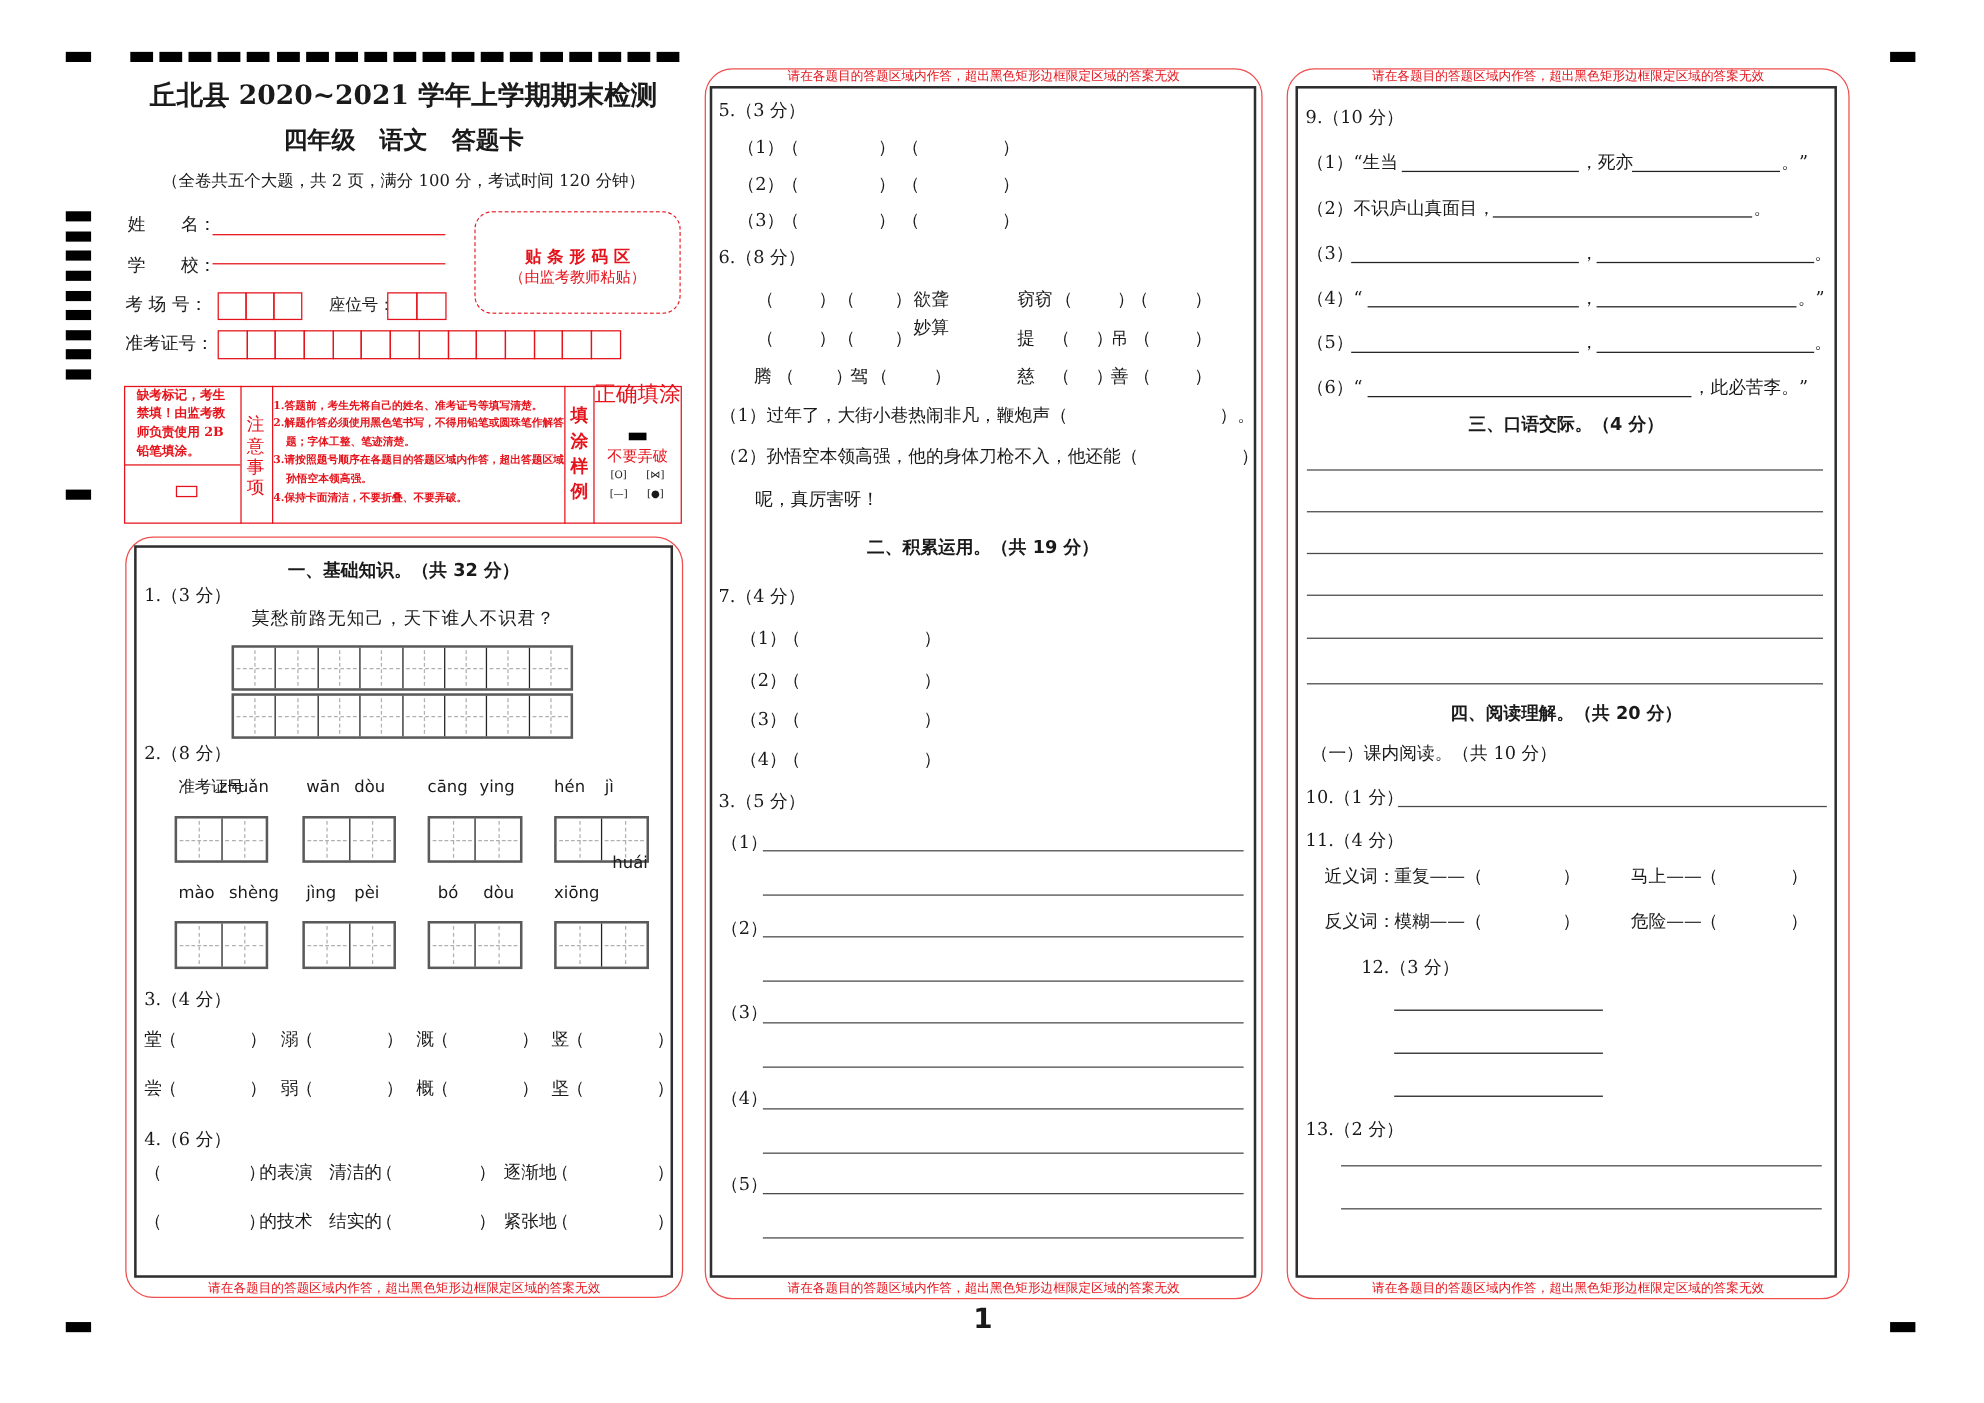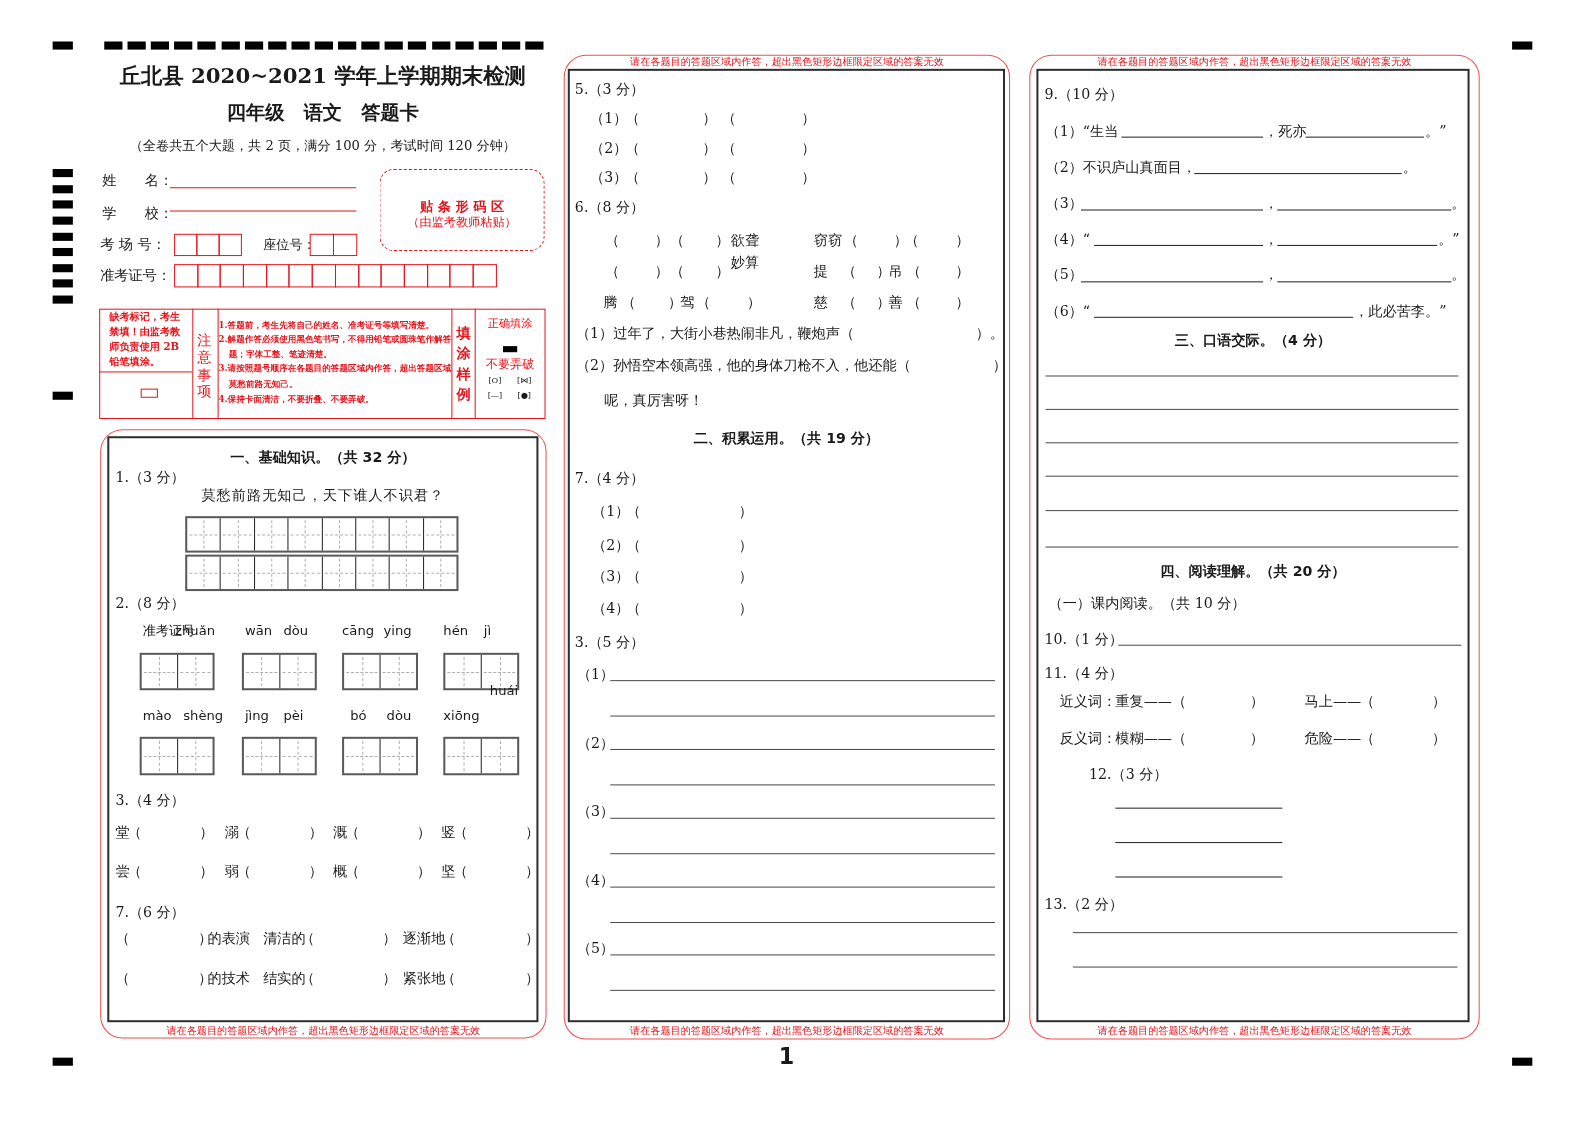--- a/index.html
+++ b/index.html
@@ -128,29 +128,29 @@
 
   <div class="vchar" style="left:190px;top:329px">注</div>
   <div class="vchar" style="left:190px;top:346px">意</div>
   <div class="vchar" style="left:190px;top:363px">事</div>
   <div class="vchar" style="left:190px;top:379px">项</div>
 
   <div class="small-red" style="left:216px;top:317px">1.答题前，考生先将自己的姓名、准考证号等填写清楚。</div>
   <div class="small-red" style="left:216px;top:331px">2.解题作答必须使用黑色笔书写，不得用铅笔或圆珠笔作解答</div>
   <div class="small-red" style="left:226px;top:346px">题；字体工整、笔迹清楚。</div>
   <div class="small-red" style="left:216px;top:360px">3.请按照题号顺序在各题目的答题区域内作答，超出答题区域</div>
-  <div class="small-red" style="left:226px;top:375px">莫愁前路无知己。</div>
+  <div class="small-red" style="left:226px;top:375px">孙悟空本领高强。</div>
   <div class="small-red" style="left:216px;top:390px">4.保持卡面清洁，不要折叠、不要弄破。</div>
 
   <div class="vchar bold" style="left:446px;top:322px">填</div>
   <div class="vchar bold" style="left:446px;top:342px">涂</div>
   <div class="vchar bold" style="left:446px;top:362px">样</div>
   <div class="vchar bold" style="left:446px;top:382px">例</div>
 
-  <div class="tx red center" style="left:469px;top:314px;width:70px;font-size:11px">正确填涂</div>
+  <div class="tx red center" style="left:469px;top:304px;width:70px;font-size:17px">正确填涂</div>
   <div style="position:absolute;left:497px;top:342px;width:14px;height:6px;background:#000"></div>
   <div class="tx red center" style="left:469px;top:354px;width:70px;font-size:12px">不要弄破</div>
   <div class="tx center" style="left:479px;top:372px;width:20px;font-size:8px">[O]</div>
   <div class="tx center" style="left:508px;top:372px;width:20px;font-size:8px">[⋈]</div>
   <div class="tx center" style="left:479px;top:387px;width:20px;font-size:8px">[—]</div>
   <div class="tx center" style="left:508px;top:387px;width:20px;font-size:8px">[●]</div>
 
   <div class="outer" style="left:99px;top:424px;width:441px;height:602px"></div>
   <div class="inner" style="left:106px;top:431px;width:426px;height:579px"></div>
   <div class="bnote" style="left:99px;top:1014px;width:441px">请在各题目的答题区域内作答，超出黑色矩形边框限定区域的答案无效</div>
@@ -253,21 +253,21 @@
   <div class="tx" style="left:222px;top:854px">弱</div>
   <div class="tx" style="left:234px;top:854px">（</div>
   <div class="tx" style="left:305px;top:854px">）</div>
   <div class="tx" style="left:329px;top:854px">概</div>
   <div class="tx" style="left:341px;top:854px">（</div>
   <div class="tx" style="left:412px;top:854px">）</div>
   <div class="tx" style="left:436px;top:854px">坚</div>
   <div class="tx" style="left:448px;top:854px">（</div>
   <div class="tx" style="left:519px;top:854px">）</div>
 
-  <div class="tx" style="left:114px;top:894px">7.（6 分）</div>
+  <div class="tx" style="left:114px;top:894px">4.（6 分）</div>
   <div class="tx" style="left:114px;top:920px">（</div>
   <div class="tx" style="left:196px;top:920px">）</div>
   <div class="tx" style="left:205px;top:920px">的表演</div>
   <div class="tx" style="left:260px;top:920px">清洁的</div>
   <div class="tx" style="left:297px;top:920px">（</div>
   <div class="tx" style="left:378px;top:920px">）</div>
   <div class="tx" style="left:398px;top:920px">逐渐地</div>
   <div class="tx" style="left:436px;top:920px">（</div>
   <div class="tx" style="left:519px;top:920px">）</div>
 

